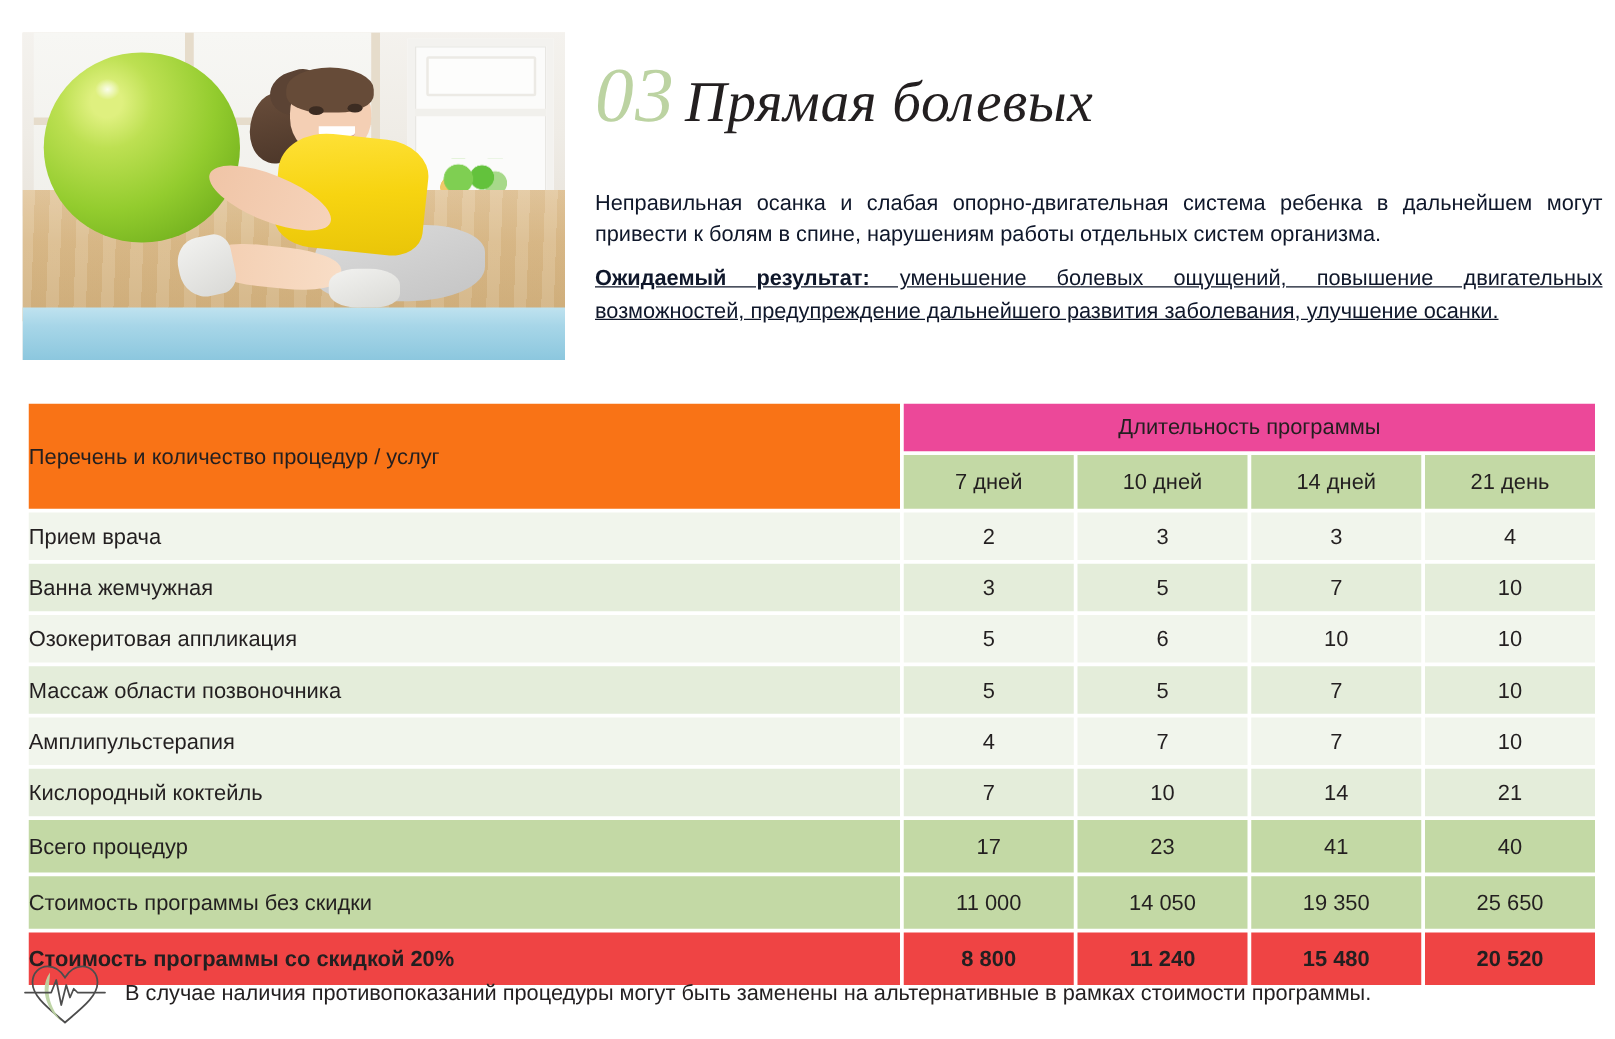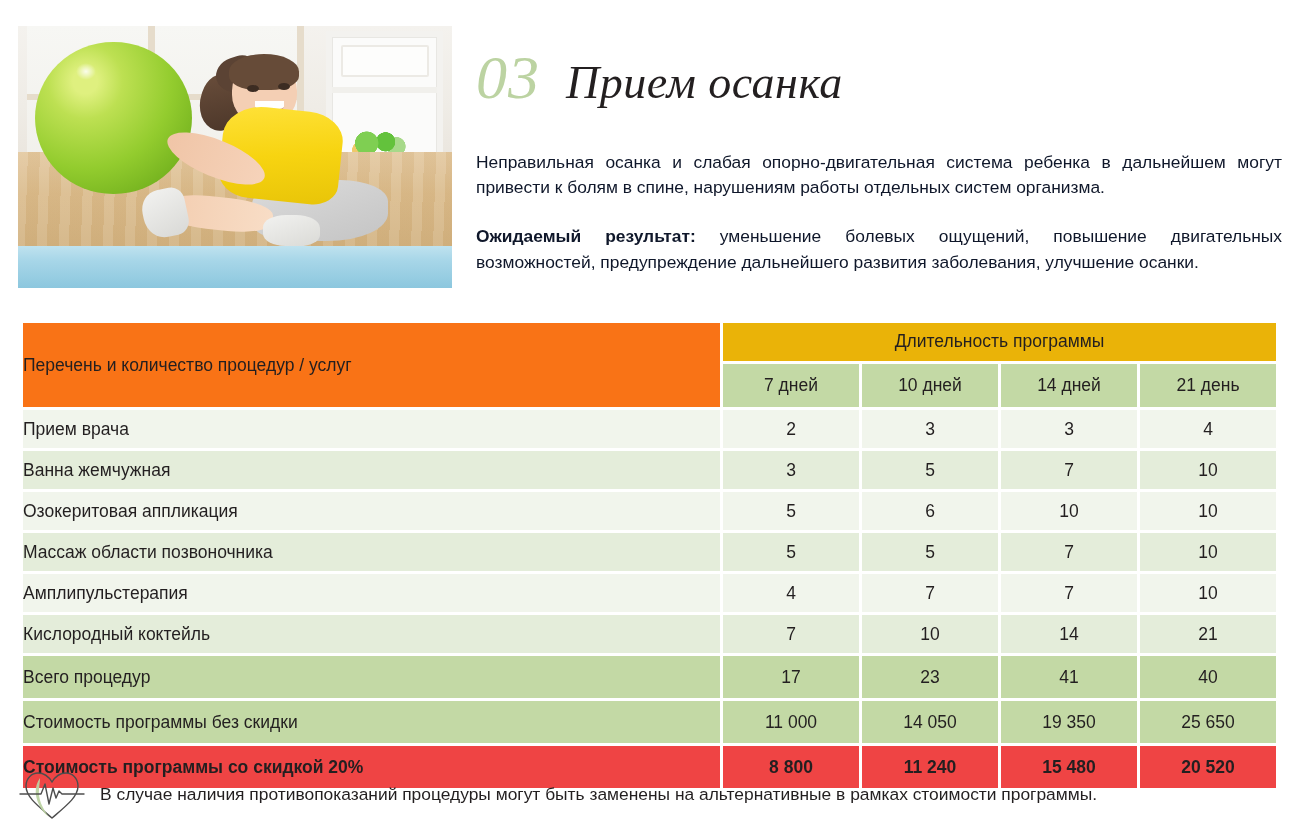--- a/index.html
+++ b/index.html
@@ -155,21 +155,21 @@
 
   
   .header-block {
     position: absolute;
     left: 476px; top: 46px;
     width: 800px;
   }
   .title-row {
     display: flex;
     align-items: baseline;
-    gap: 26px;
+    gap: 8px;
     height: 74px;
   }
   .title-num {
     font-family: "Liberation Serif", "DejaVu Serif", serif;
     font-style: italic;
     font-size: 62px;
     line-height: 1;
     color: #bcd3a2;
     letter-spacing: 1px;
   }
@@ -184,21 +184,21 @@
 
   .para {
     width: 806px;
     font-size: 17.4px;
     line-height: 1.45;
     color: #0f172a;
     text-align: justify;
     text-justify: inter-word;
   }
   .para-1 { margin-top: 30px; }
-  .para-2 { margin-top: 24px; }
+  .para-2 { margin-top: 10px; text-decoration: underline; }
   .para-2 b { font-weight: bold; }
 
   
   .table-wrap {
     position: absolute;
     left: 20px; top: 320px;
     width: 1252px;
   }
   table.proc {
     width: 1252px;
@@ -218,21 +218,21 @@
   
   .th-name {
     background: #f97316;
     height: 84px;
     text-align: left;
     padding-left: 39px;
     font-size: 17.5px;
     font-weight: bold;
   }
   .th-span {
-    background: #eab308;
+    background: #ec4899;
     height: 37px;
     text-align: center;
     font-size: 17.5px;
     font-weight: bold;
   }
   .th-col {
     background: #c3d9a5;
     height: 42px;
     text-align: center;
     font-size: 17.5px;
@@ -315,21 +315,21 @@
         <div class="g-leg"></div>
         <div class="g-arm"></div>
         <div class="g-sock-l"></div>
         <div class="g-sock-r"></div>
       </div>
     </div>
 
     <div class="header-block">
       <div class="title-row">
         <span class="title-num">03</span>
-        <span class="title-text">Прием осанка</span>
+        <span class="title-text">Прямая болевых</span>
       </div>
       <p class="para para-1">Неправильная осанка и слабая опорно-двигательная система ребенка в дальнейшем могут привести к болям в спине, нарушениям работы отдельных систем организма.</p>
       <p class="para para-2"><b>Ожидаемый результат:</b><span> уменьшение болевых ощущений, повышение двигательных возможностей, предупреждение дальнейшего развития заболевания, улучшение осанки.</span></p>
     </div>
   </div>
 
   <div class="table-wrap">
     <table class="proc">
       <colgroup>
         <col class="c-name">

